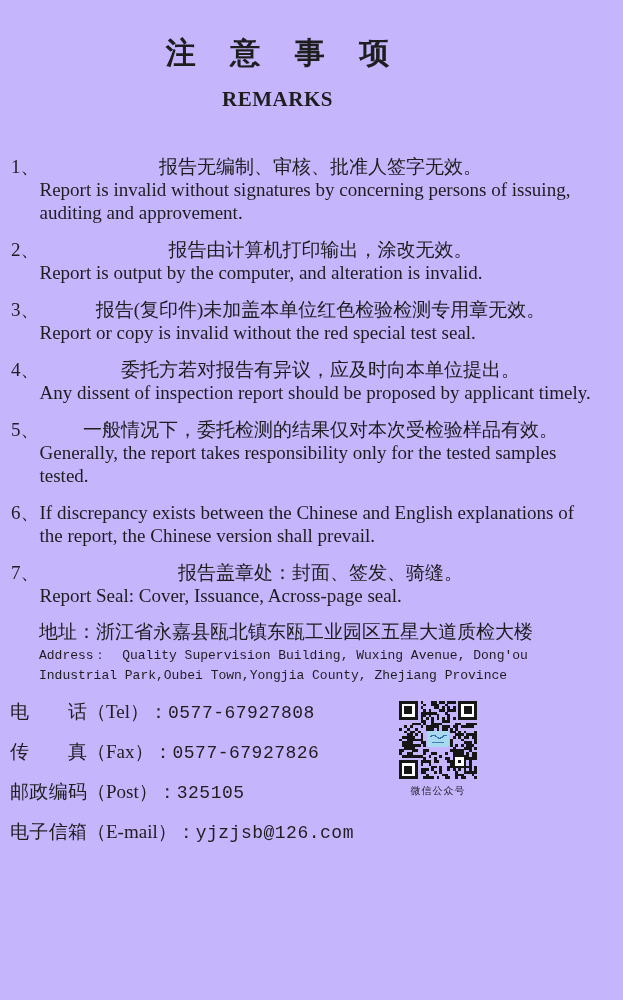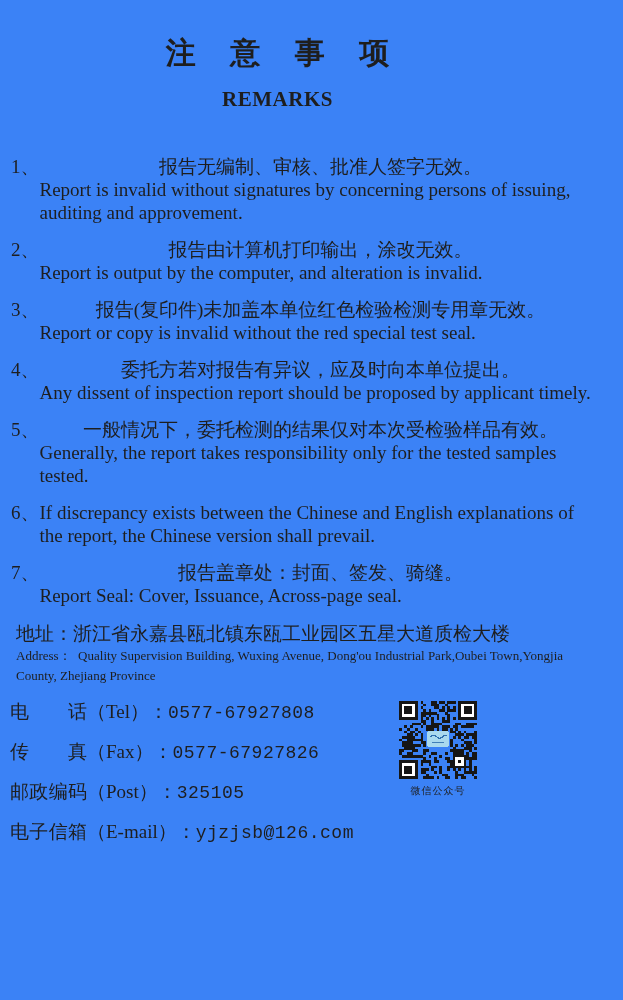--- a/index.html
+++ b/index.html
@@ -1,21 +1,21 @@
 <!DOCTYPE html>
 <html><head>
 <meta charset="utf-8">
 <style>
   * { margin:0; padding:0; box-sizing:border-box; }
   html,body { background:#e8e8e8; }
   .page {
     position:relative;
     width:623px; height:1000px;
     margin:0 auto;
-    background:#3b82f6;
+    background:#c4b5fd;
     color:#1e1e1e;
     font-family:"Liberation Serif","DejaVu Serif",serif;
     overflow:hidden;
   }
   
   .title-block { margin-top:36px; padding-right:68px; text-align:center; }
   .title-zh {
     font-size:30px; font-weight:700;
     letter-spacing:1.15em; text-indent:1.15em;
     line-height:34px; white-space:nowrap;
@@ -26,21 +26,21 @@
     line-height:24px;
   }
   
   .items { margin-top:44px; padding-left:11px; }
   .item { display:flex; margin-bottom:14px; }
   .item-num { flex:0 0 23px; font-size:19px; line-height:23px; }
   .item-body { width:562px; }
   .item-zh { font-size:19px; line-height:23px;text-align:center; }
   .item-en { font-size:19px; line-height:23px; }
   
-  .address { padding-left:16px; width:600px; }
+  .address { padding-left:39px; width:600px;font-family:Liberation Mono, monospace; }
   .addr-zh { font-size:19px; line-height:25px; }
   .addr-en { font-size:13px; line-height:20px; white-space:pre-wrap; width:572px; }
   
   .contact { position:relative; margin-top:13px; padding-left:10px; height:200px; }
   .contact-row { height:23px; margin-bottom:17px; font-size:19px; white-space:nowrap; }
   .zh-just {
     display:inline-block; width:77px;
     text-align:justify; text-align-last:justify;
   }
   .label-en { display:inline-block; }

